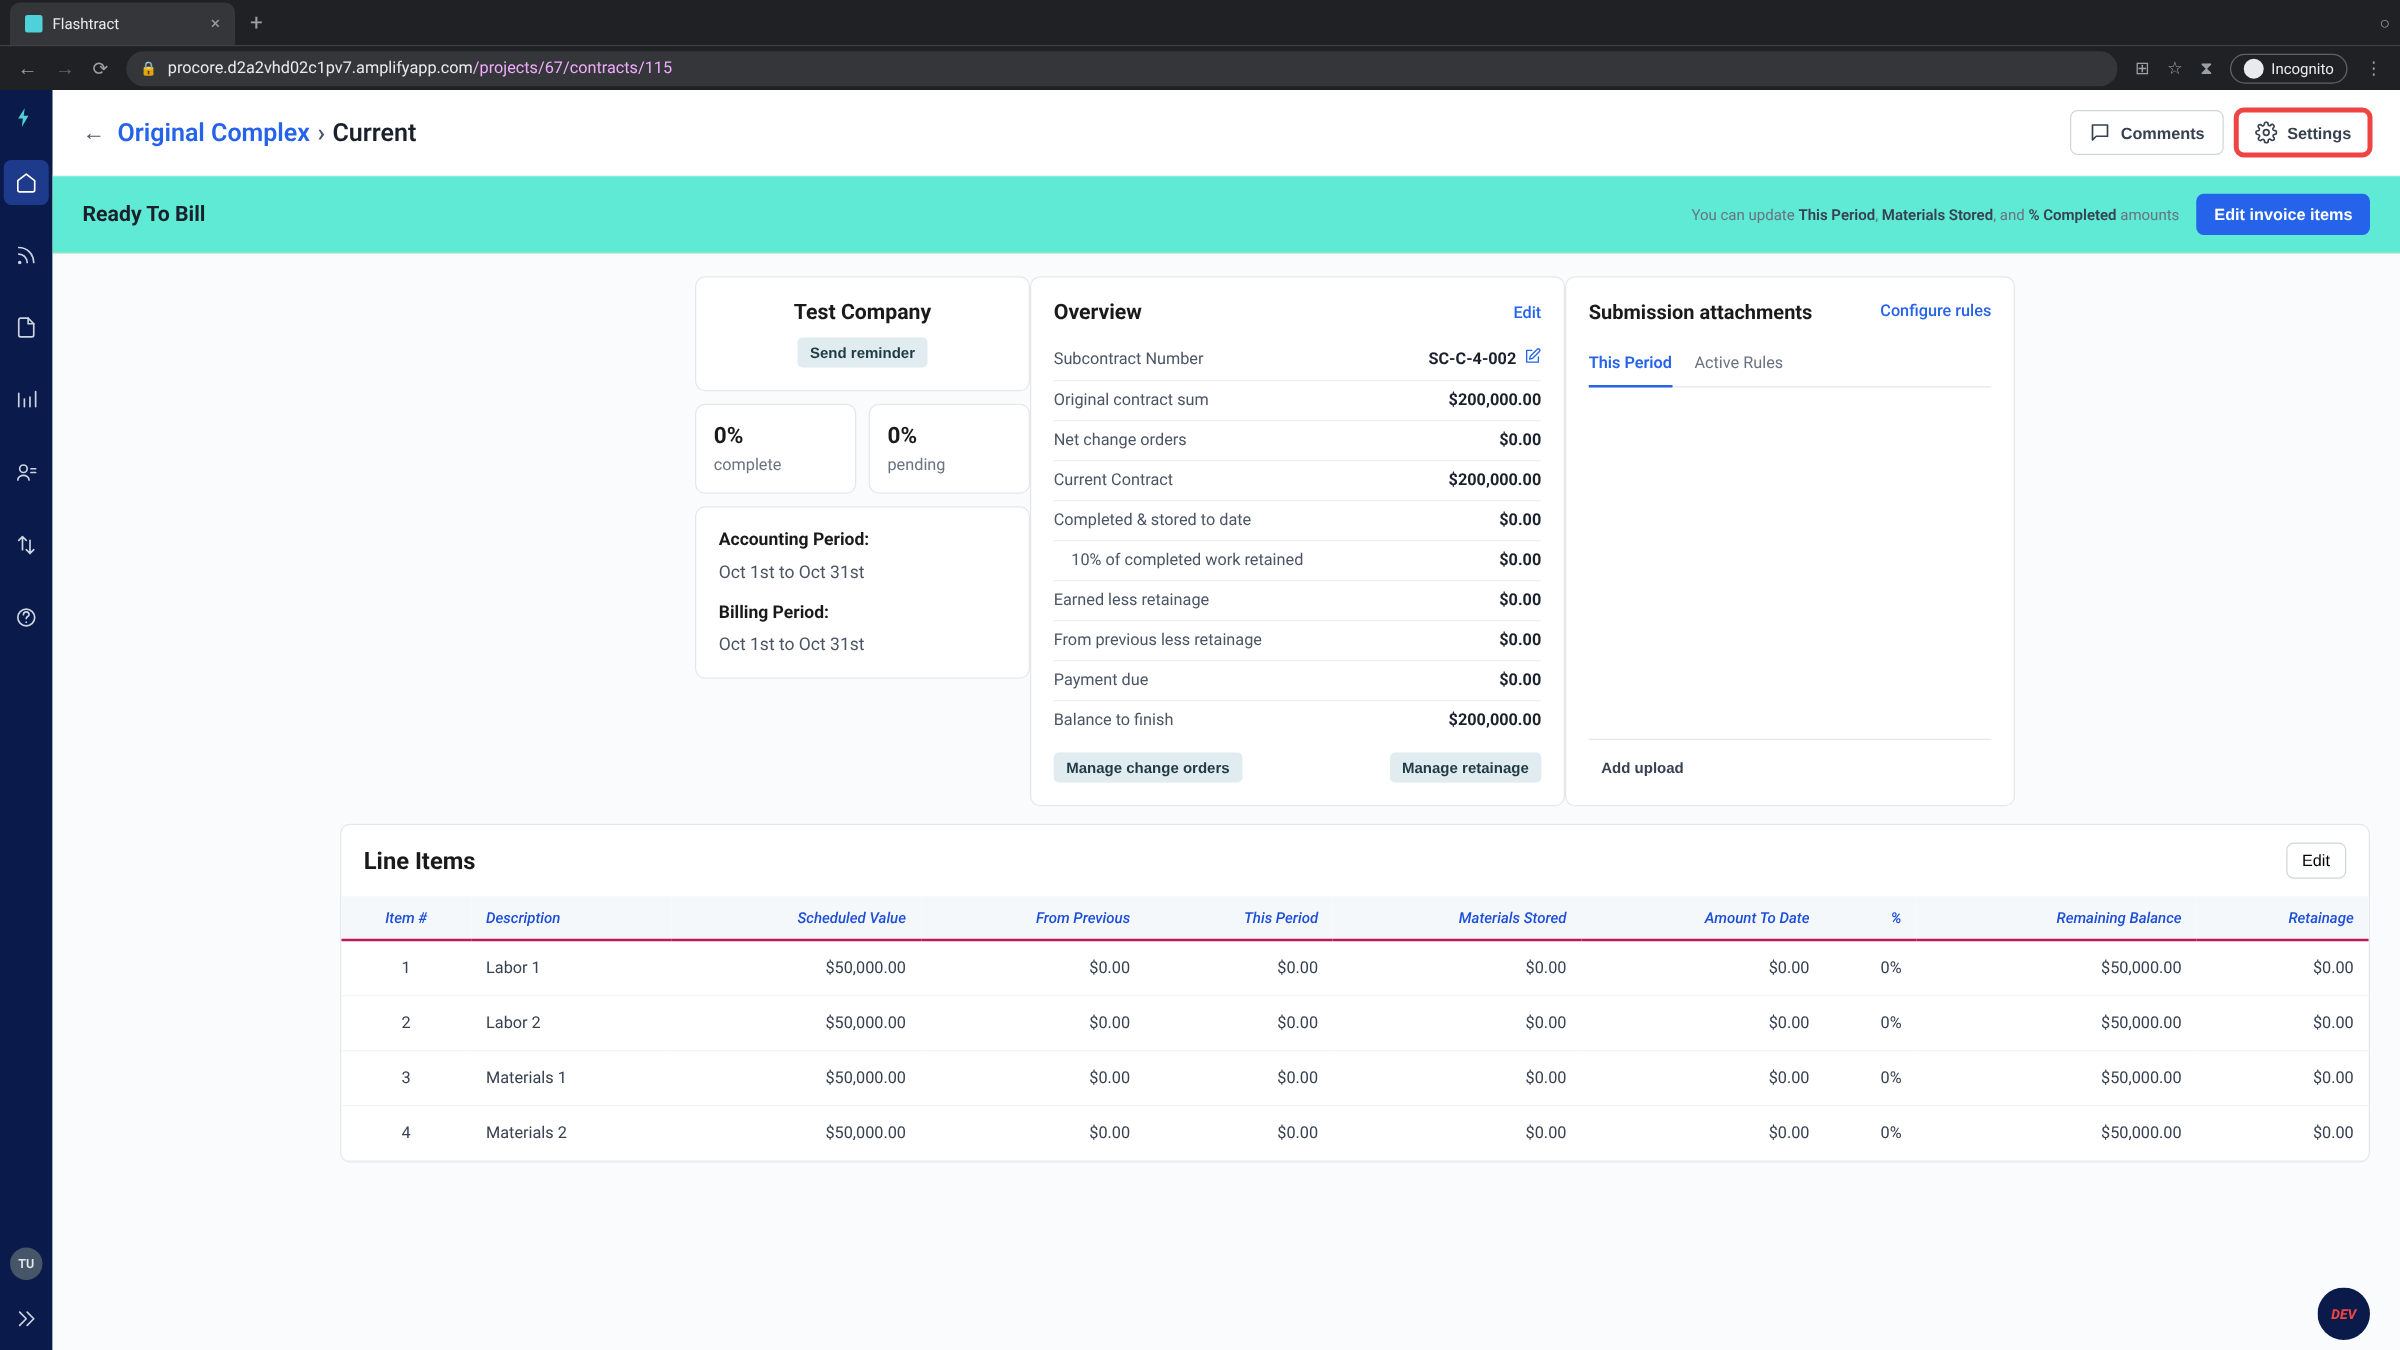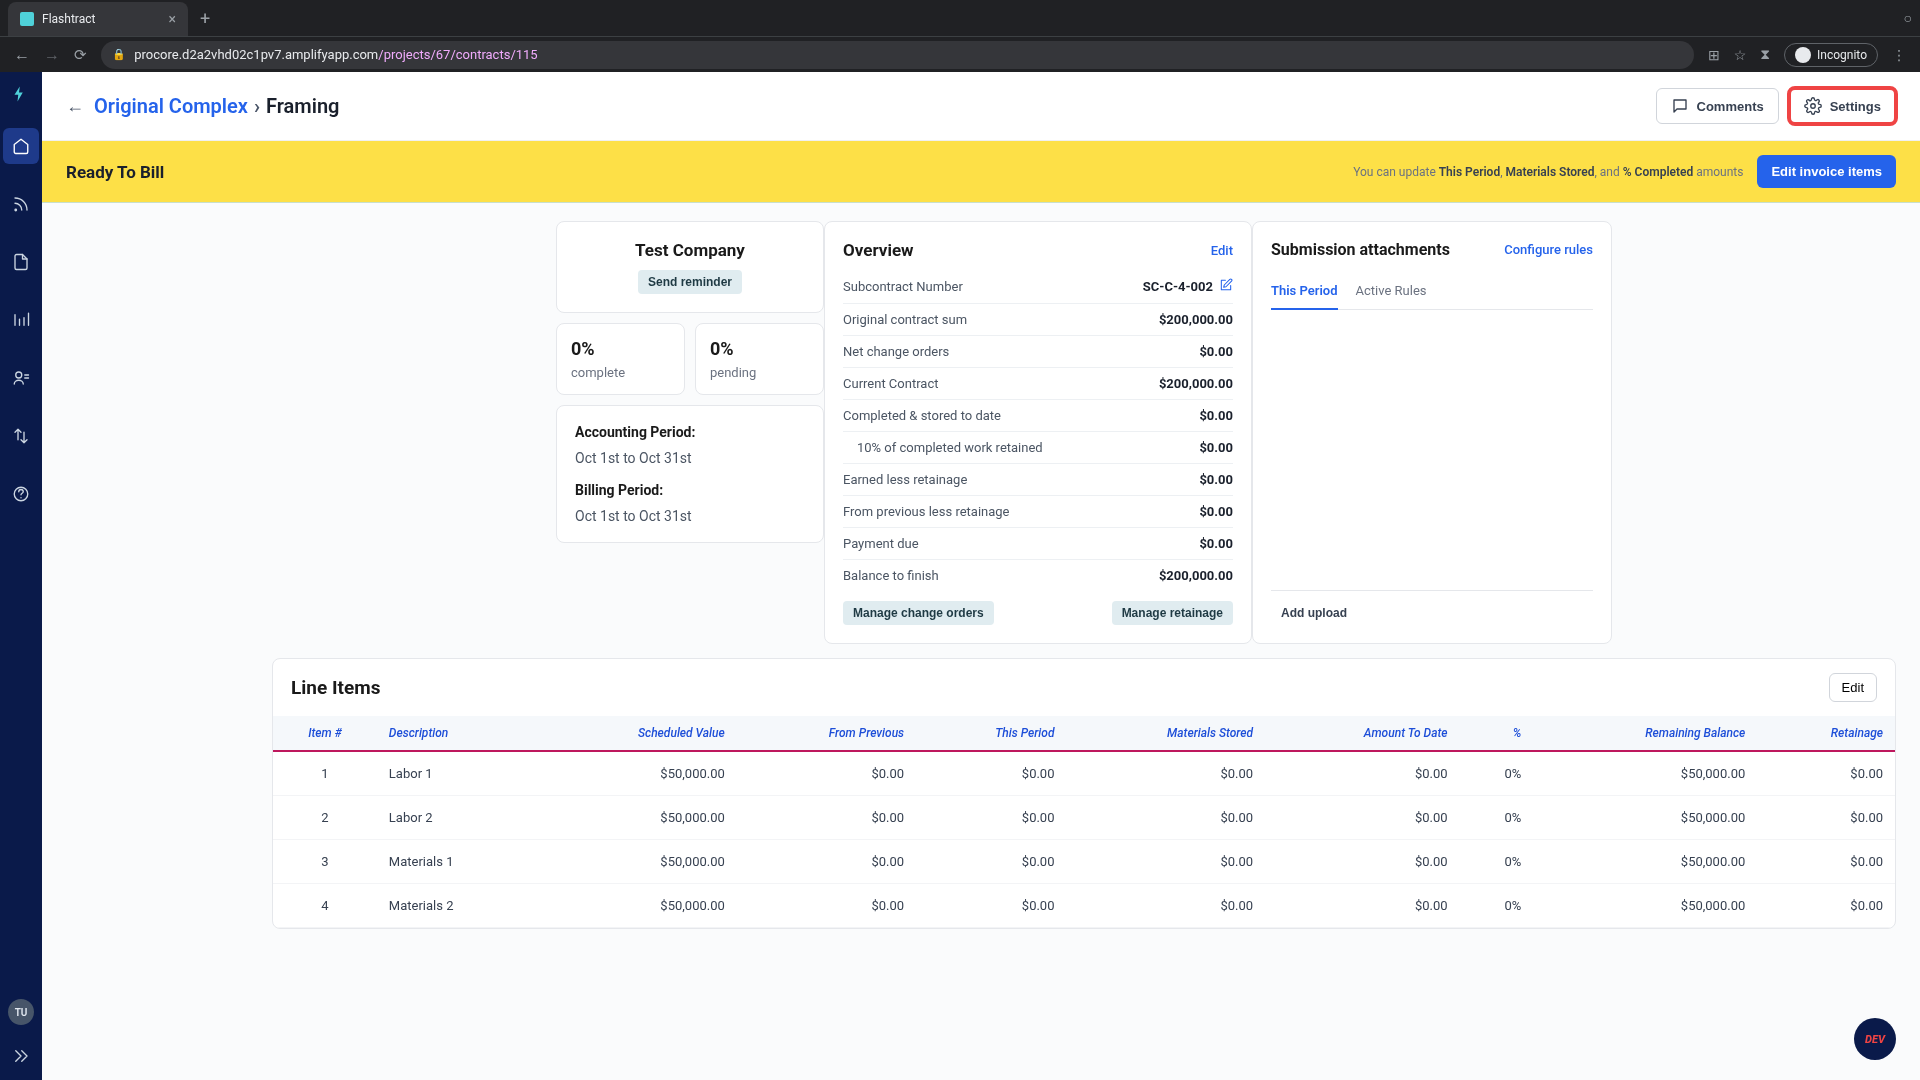--- a/index.html
+++ b/index.html
@@ -39,21 +39,21 @@
 .header { display: flex; align-items: center; padding: 16px 24px; border-bottom: 1px solid #f0f0f0; }
 .breadcrumb { display: flex; align-items: center; gap: 6px; font-size: 20px; font-weight: 600; }
 .bc-back { color: #4a5568; cursor: pointer; font-size: 18px; margin-right: 4px; }
 .bc-link { color: #2563eb; cursor: pointer; }
 .bc-sep { color: #4a5568; }
 .bc-current { color: #1a202c; }
 .header-actions { margin-left: auto; display: flex; gap: 10px; }
 .hdr-btn { display: flex; align-items: center; gap: 8px; border: 1px solid #d1d5db; background: #fff; border-radius: 6px; padding: 8px 14px; font-size: 13px; font-weight: 600; color: #374151; cursor: pointer; }
 .hdr-btn.highlighted { outline: 4px solid #ef4444; outline-offset: -2px; }
 
-.status-bar { display: flex; align-items: center; padding: 14px 24px; background: #fde047; border-bottom: 1px solid #c8dfcb; }
+.status-bar { display: flex; align-items: center; padding: 14px 24px; background: #5eead4; border-bottom: 1px solid #c8dfcb; }
 .status-title { font-size: 17px; font-weight: 700; color: #1a202c; }
 .status-note { margin-left: auto; font-size: 12px; color: #6b7280; }
 .status-note b { color: #374151; font-weight: 600; }
 .edit-invoice { margin-left: 14px; background: #2563eb; color: #fff; border: none; border-radius: 6px; padding: 9px 14px; font-size: 13px; font-weight: 600; cursor: pointer; }
 
 .content { flex: 1; overflow-y: auto; background: #fafbfc; padding: 18px 0; }
 .grid-row { display: flex; padding: 0 24px 0 230px; max-width: 1310px; margin: 0 auto 14px; }
 
 
 .col-company { width: 268px; display: flex; flex-direction: column; gap: 10px; }
@@ -100,21 +100,21 @@
 .li-title { font-size: 19px; font-weight: 700; }
 .li-edit { margin-left: auto; border: 1px solid #d1d5db; background: #fff; border-radius: 6px; padding: 6px 12px; font-size: 13px; font-weight: 500; cursor: pointer; }
 table { width: 100%; border-collapse: collapse; font-size: 13px; }
 thead { background: #f5f8fb; }
 th { text-align: right; padding: 10px 12px; font-weight: 500; color: #1d4ed8; font-size: 12px; border-bottom: 2px solid #be185d; font-style: italic; }
 th.left, td.left { text-align: left; }
 th.ctr, td.ctr { text-align: center; }
 td { padding: 14px 12px; text-align: right; color: #374151; border-bottom: 1px solid #f3f4f6; }
 
 
-.dev-bubble { position: fixed; right: 24px; bottom: 20px; width: 42px; height: 42px; border-radius: 50%; background: #0a1a4a; color: #ef4444; font-size: 11px; font-weight: 800; display: flex; align-items: center; justify-content: center; cursor: pointer; font-style: italic; }
+.dev-bubble { position: fixed; right: 24px; bottom: 8px; width: 42px; height: 42px; border-radius: 50%; background: #0a1a4a; color: #ef4444; font-size: 11px; font-weight: 800; display: flex; align-items: center; justify-content: center; cursor: pointer; font-style: italic; }
 
 svg.ic { width: 18px; height: 18px; stroke: currentColor; fill: none; stroke-width: 1.8; stroke-linecap: round; stroke-linejoin: round; }
 </style>
 </head>
 <body>
 
 <div class="chrome">
   <div class="tab-strip">
     <div class="tab">
       <span class="tab-favicon"></span>
@@ -196,21 +196,21 @@
           <path d="M13 5l7 7-7 7M5 5l7 7-7 7"></path>
         </svg></div>
   </div>
 
   <div class="main">
     <div class="header">
       <div class="breadcrumb">
         <span class="bc-back">←</span>
         <span class="bc-link">Original Complex</span>
         <span class="bc-sep">›</span>
-        <span class="bc-current">Framing</span>
+        <span class="bc-current">Current</span>
       </div>
       <div class="header-actions">
         <button class="hdr-btn">
           <svg class="ic" viewBox="0 0 24 24">
               <path d="M4 4h16v12H8l-4 4z"></path>
             </svg>
           <span>Comments</span>
         </button>
         <button class="hdr-btn highlighted">
           <svg class="ic" viewBox="0 0 24 24">

